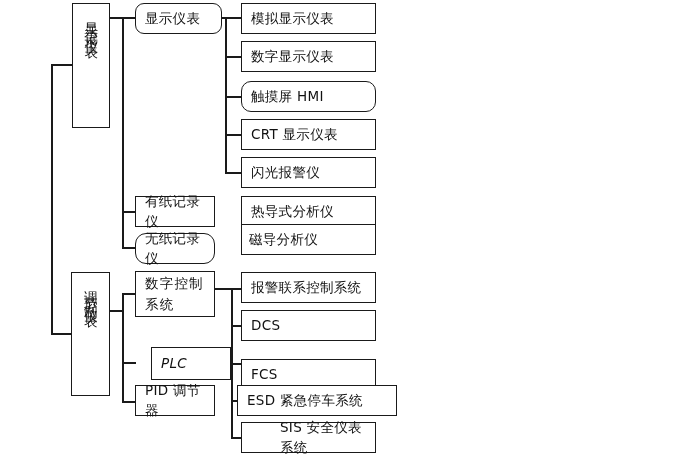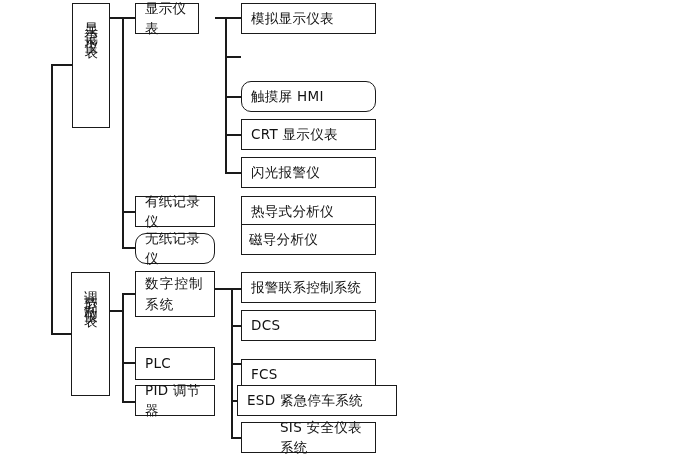--- a/index.html
+++ b/index.html
@@ -86,35 +86,36 @@
   <div class="conn h" style="left:231px; top:288px; width:10px;"></div>
   <div class="conn h" style="left:231px; top:325px; width:10px;"></div>
   <div class="conn h" style="left:231px; top:363px; width:10px;"></div>
   <div class="conn h" style="left:231px; top:400px; width:10px;"></div>
   <div class="conn h" style="left:231px; top:437px; width:10px;"></div>
 
   <div class="node vert" style="left:72px; top:3px; width:38px; height:125px;">显示记录仪表</div>
 
   <div class="node vert" style="left:71px; top:272px; width:39px; height:124px;">调节控制仪表</div>
 
-  <div class="node" style="left:135px; top:3px; width:64px; height:31px;">显示仪表</div>
+  <div class="node" style="left:135px; top:3px; width:87px; height:31px;border-radius:9px;">显示仪表</div>
 
   <div class="node" style="left:135px; top:196px; width:80px; height:31px;">有纸记录仪</div>
 
   <div class="node" style="left:135px; top:233px; width:80px; height:31px;border-radius:11px;">无纸记录仪</div>
 
   <div class="node two-line" style="left:135px; top:271px; width:80px; height:46px;">数字控制
 系统</div>
 
-  <div class="node" style="left:135px; top:347px; width:80px; height:33px;">PLC</div>
+  <div class="node" style="left:151px; top:347px; width:80px; height:33px;font-style:italic;">PLC</div>
 
   <div class="node" style="left:135px; top:385px; width:80px; height:31px;">PID 调节器</div>
 
   <div class="node" style="left:241px; top:3px; width:135px; height:31px;">模拟显示仪表</div>
 
+  <div class="node" style="left:241px; top:41px; width:135px; height:31px;">数字显示仪表</div>
 
   <div class="node" style="left:241px; top:81px; width:135px; height:31px;border-radius:10px;">触摸屏 HMI</div>
 
   <div class="node" style="left:241px; top:119px; width:135px; height:31px;">CRT 显示仪表</div>
 
   <div class="node" style="left:241px; top:157px; width:135px; height:31px;">闪光报警仪</div>
 
   <div class="node" style="left:241px; top:196px; width:135px; height:31px;">热导式分析仪</div>
 
   <div class="node" style="left:241px; top:224px; width:135px; height:31px;padding-left:7px;">磁导分析仪</div>

